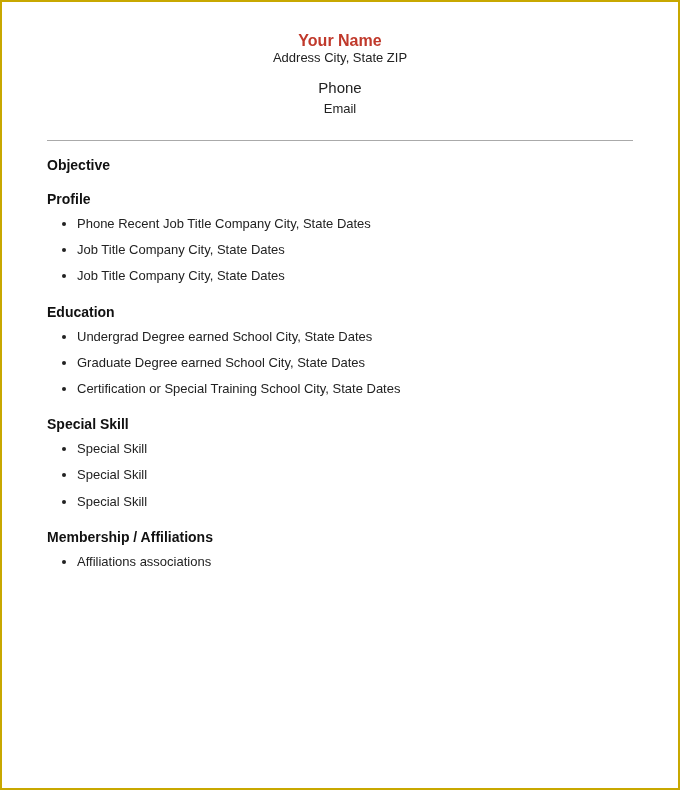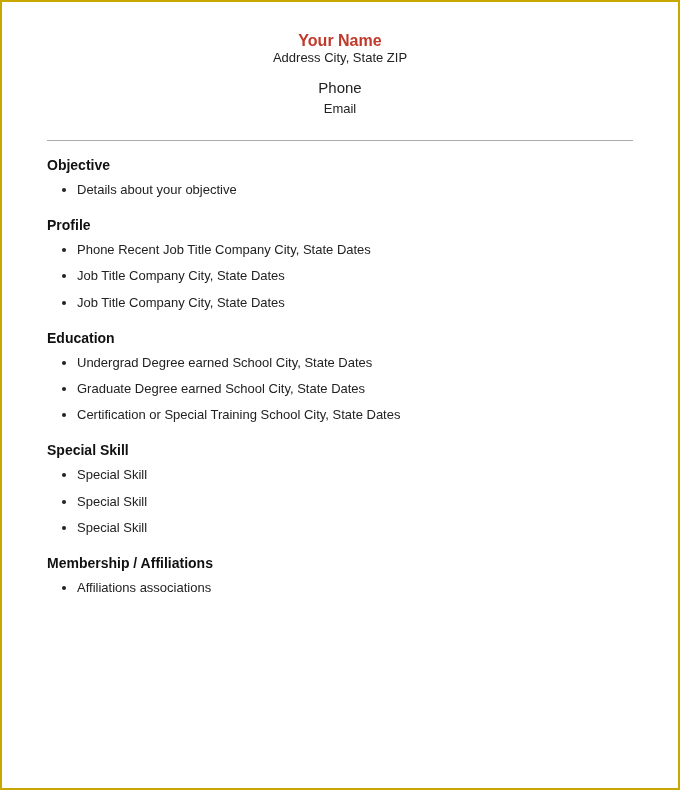--- a/index.html
+++ b/index.html
@@ -94,23 +94,20 @@
     <div class="address-line">Address   City,  State   ZIP</div>
     <div class="phone-line">Phone</div>
     <div class="email-line">Email</div>
   </div>
 
   <hr class="divider">
 
   <div id="sections-container">
   <div class="section">
         <div class="section-title">Objective</div>
-        <ul>
-          <li>Details about your objective</li>
-        </ul>
       </div>
       <div class="section">
         <div class="section-title">Profile</div>
         <ul>
           <li>Phone Recent Job Title   Company   City,  State   Dates</li>
           <li>Job Title   Company   City,  State   Dates</li>
           <li>Job Title   Company   City,  State   Dates</li>
         </ul>
       </div>
       <div class="section">

